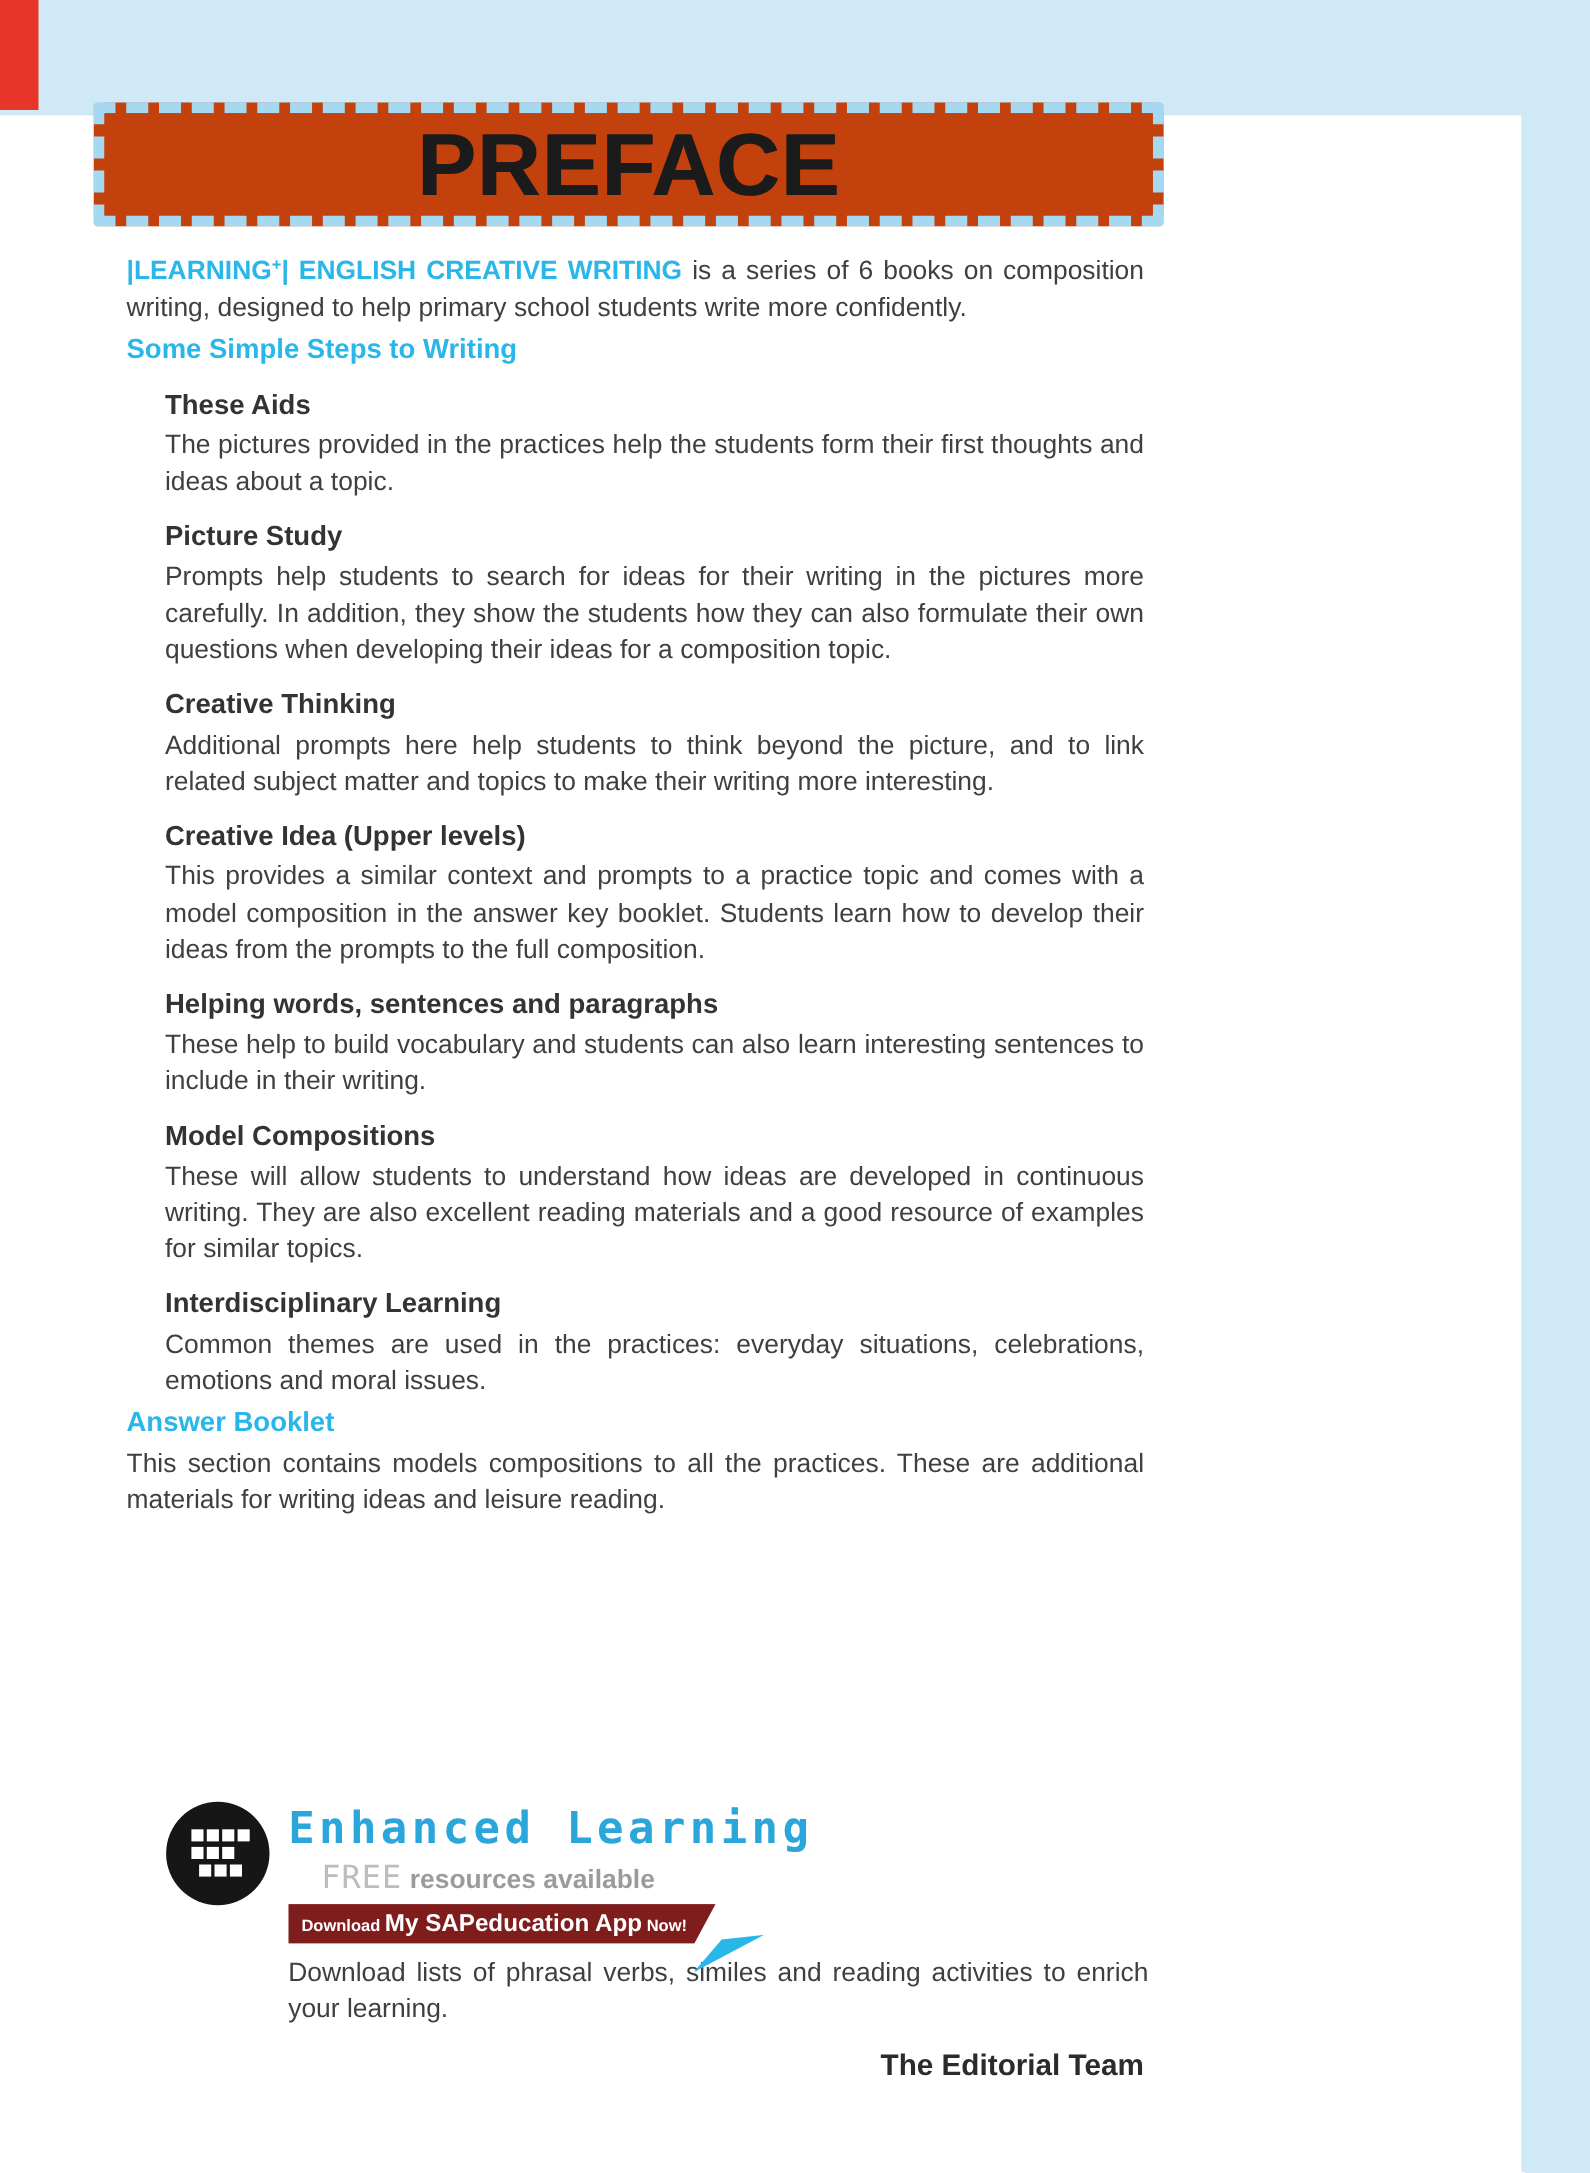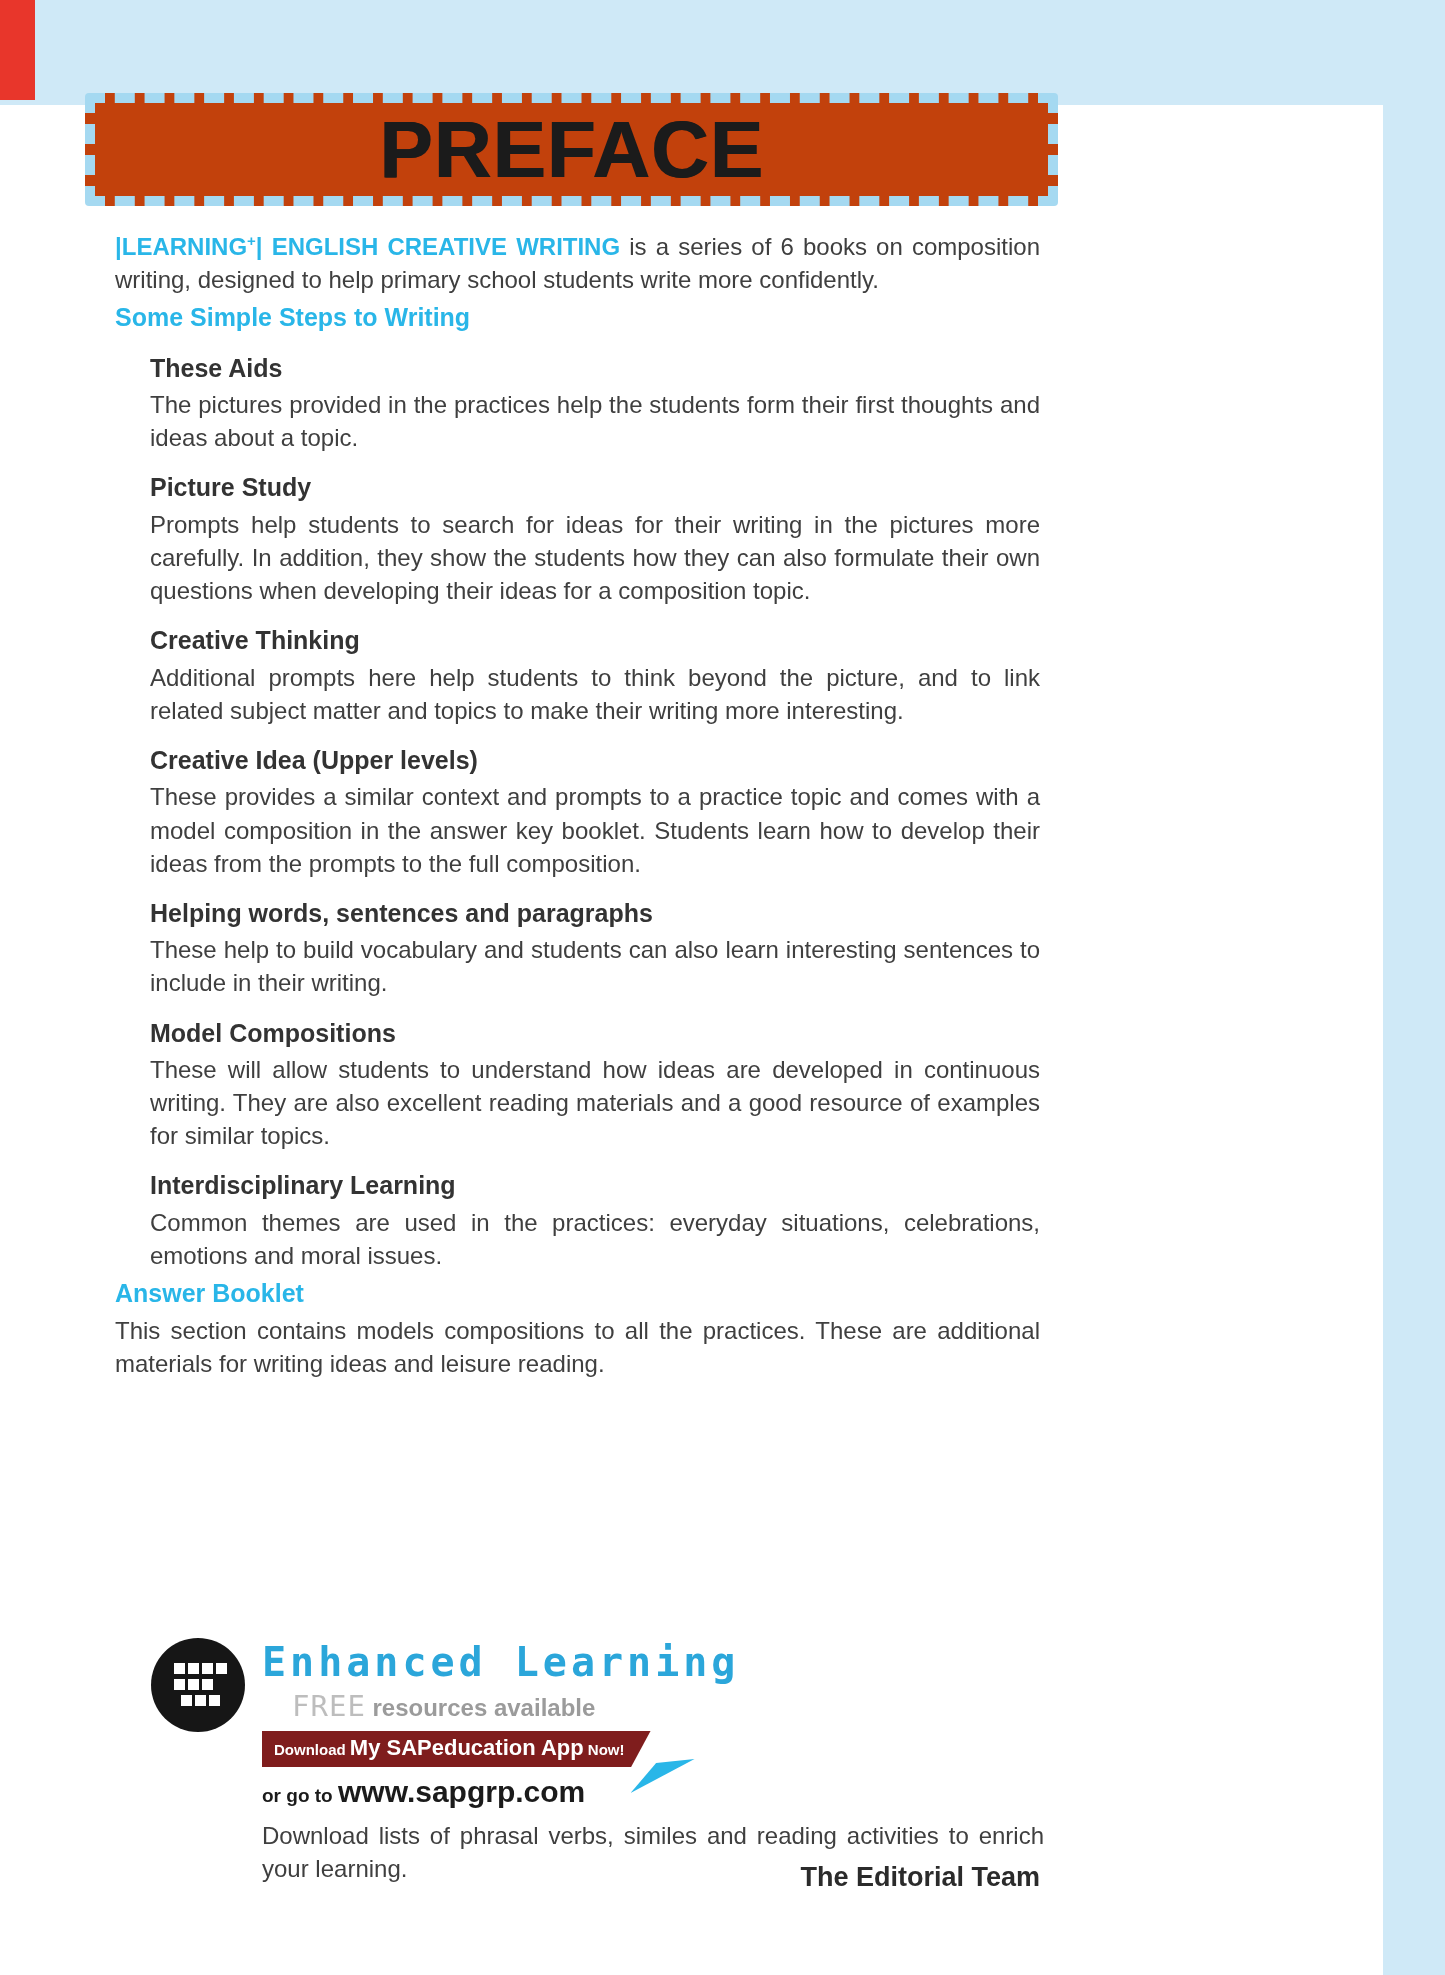--- a/index.html
+++ b/index.html
@@ -124,21 +124,21 @@
       <p>Prompts help students to search for ideas for their writing in the pictures more carefully. In addition, they show the students how they can also formulate their own questions when developing their ideas for a composition topic.</p>
     </div>
 
     <div class="sub">
       <div class="h-sub">Creative Thinking</div>
       <p>Additional prompts here help students to think beyond the picture, and to link related subject matter and topics to make their writing more interesting.</p>
     </div>
 
     <div class="sub">
       <div class="h-sub">Creative Idea (Upper levels)</div>
-      <p>These provides a similar context and prompts to a practice topic and comes with a model composition in the answer key booklet. Students learn how to develop their ideas from the prompts to the full composition.</p>
+      <p>This provides a similar context and prompts to a practice topic and comes with a model composition in the answer key booklet. Students learn how to develop their ideas from the prompts to the full composition.</p>
     </div>
 
     <div class="sub">
       <div class="h-sub">Helping words, sentences and paragraphs</div>
       <p>These help to build vocabulary and students can also learn interesting sentences to include in their writing.</p>
     </div>
 
     <div class="sub">
       <div class="h-sub">Model Compositions</div>
       <p>These will allow students to understand how ideas are developed in continuous writing. They are also excellent reading materials and a good resource of examples for similar topics.</p>
@@ -173,21 +173,20 @@
           <rect x="61" y="60" width="11" height="11"></rect>
         </g>
       </svg>
       <div class="enh-col">
         <div class="enh-title">Enhanced Learning</div>
         <div class="free-line"><span class="free-word">FREE</span><span class="free-rest"> resources available</span></div>
         <div class="banner-wrap">
           <div class="banner"><span class="b-small">Download </span><span class="b-big">My SAPeducation App</span><span class="b-small"> Now!</span></div>
           <div class="banner-tail"></div>
         </div>
-        <div class="goto-line"><span class="goto-pre">or go to </span><span class="goto-url">www.sapgrp.com</span></div>
         <p class="enh-body">Download lists of phrasal verbs, similes and reading activities to enrich your learning.</p>
       </div>
     </div>
   </div>
 
   <div class="footer">The Editorial Team</div>
 
 </div>
 
 </body></html>

